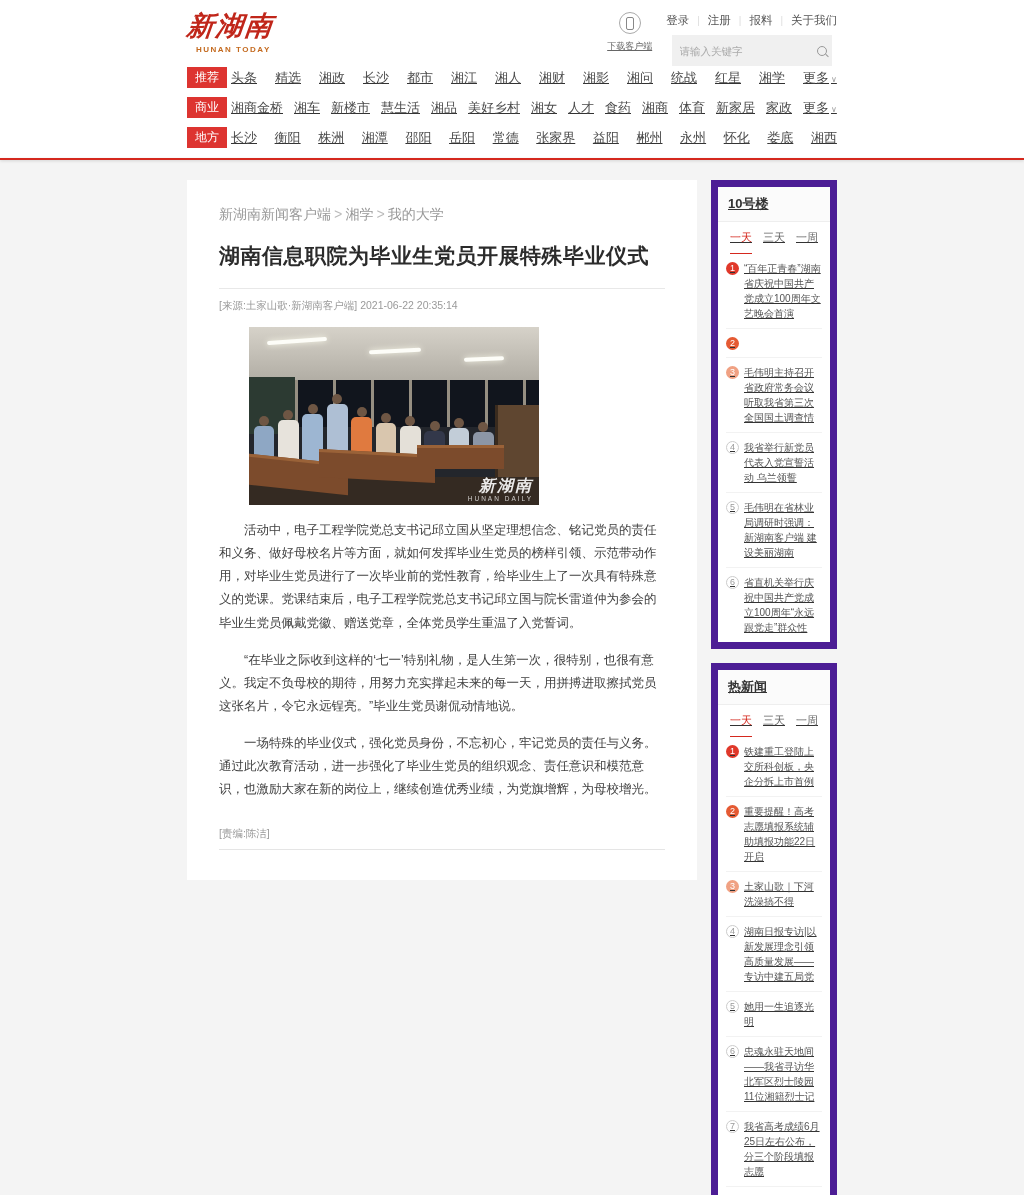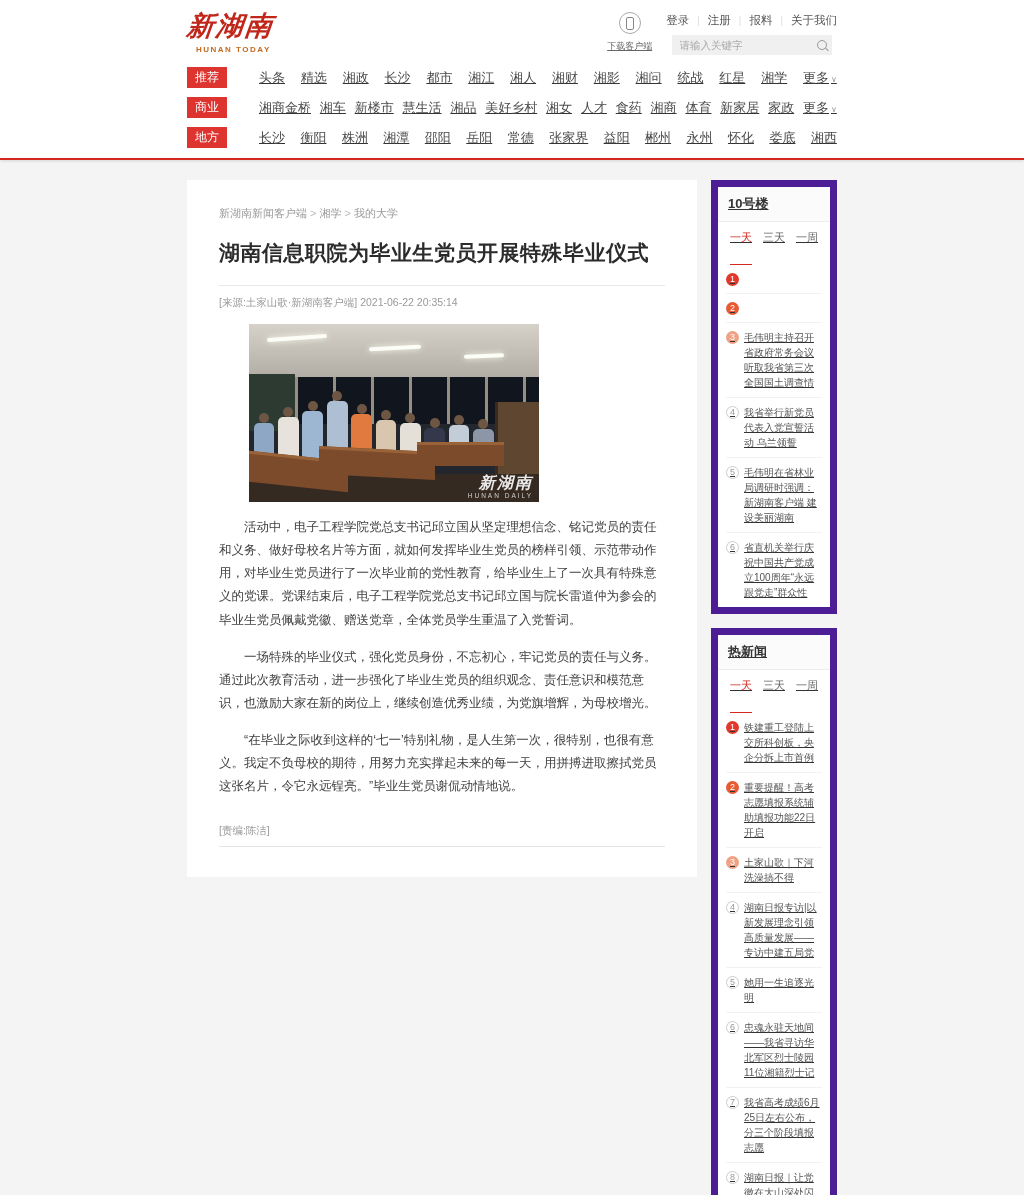--- a/index.html
+++ b/index.html
@@ -21,39 +21,39 @@
   }
   .logo-en{display:block;font-size:8px;letter-spacing:1.5px;color:#c46a1f;font-weight:bold;margin-top:1px;margin-left:9px;}
   .header-right{position:absolute;right:0;top:4px;display:flex;align-items:flex-start;}
   .dl-block{text-align:center;margin-right:14px;}
   .dl-icon{width:20px;height:20px;border:1px solid #aaa;border-radius:50%;margin:0 auto;position:relative;}
   .dl-icon::after{content:"";position:absolute;left:6px;top:4px;width:6px;height:11px;border:1px solid #888;border-radius:2px;}
   .dl-label{font-size:9px;color:#666;margin-top:6px;white-space:nowrap;text-decoration:underline;}
   .right-col{display:flex;flex-direction:column;align-items:center;}
   .top-links{font-size:11.5px;color:#555;display:flex;align-items:center;height:16px;}
   .top-links .sep{color:#ddd;margin:0 8px;font-size:10px;}
-  .search-box{margin-top:7px;width:148px;height:20px;background:#f0f0f0;display:flex;align-items:center;padding:0 6px;}
+  .search-box{margin-top:7px;width:148px;height:31px;background:#f0f0f0;display:flex;align-items:center;padding:0 6px;}
   .search-box input{border:none;background:transparent;outline:none;flex:1;font-size:10.5px;color:#666;font-family:inherit;}
   .search-box input::placeholder{color:#aaa;}
   .lens{width:8px;height:8px;border:1px solid #999;border-radius:50%;position:relative;flex-shrink:0;}
   .lens::after{content:"";position:absolute;width:4px;height:1px;background:#999;transform:rotate(45deg);left:7px;top:8px;}
   
   .nav{width:650px;margin:6px auto 0;padding-bottom:10px;}
   .nav-row{display:flex;align-items:center;margin-top:9px;}
-  .nav-badge{background:#dd3430;color:#fff;font-size:12px;padding:2px 8px;margin-right:32px;flex-shrink:0;}
+  .nav-badge{background:#dd3430;color:#fff;font-size:12px;padding:2px 8px;margin-right:4px;flex-shrink:0;}
   .nav-items{flex:1;display:flex;justify-content:space-between;align-items:center;text-decoration:underline;}
   .nav-link{font-size:13px;color:#4a4a4a;white-space:nowrap;}
   .nav-more .caret{font-size:8px;color:#999;margin-left:2px;}
   .red-line{height:2px;background:#d5281e;box-shadow:0 1px 3px rgba(0,0,0,.15);}
   
   .main{width:650px;margin:20px auto 0;display:flex;align-items:flex-start;}
   .article-card{width:510px;background:#fff;box-sizing:border-box;padding:26px 32px 20px;}
   .sidebar{width:126px;margin-left:14px;display:flex;flex-direction:column;}
   
-  .breadcrumb{font-size:11px;color:#999;}
+  .breadcrumb{font-size:14px;color:#999;font-family:Liberation Mono, monospace;}
   .bc-sep{margin:0 3px;color:#bbb;}
   .article-title{font-size:21px;font-weight:bold;color:#2b2b2b;margin:18px 0 0;letter-spacing:.5px;}
   .title-hr{border:none;border-top:1px solid #e8e8e8;margin:18px 0 0;}
   .source-line{font-size:10.5px;color:#9a9a9a;margin-top:10px;}
   .para{font-size:12.5px;color:#404040;line-height:1.85;text-indent:2em;margin:14px 0 0;}
   .editor-line{font-size:10.5px;color:#9a9a9a;margin-top:26px;}
   .end-hr{border:none;border-top:1px solid #e5e5e5;margin:8px 0 10px;}
   
   .photo{width:290px;height:178px;margin:14px 0 4px 30px;position:relative;overflow:hidden;background:#23262c;}
   .ph-ceiling{position:absolute;top:0;left:0;right:0;height:36%;background:linear-gradient(#d6d2c9,#aaa69d);}
@@ -85,21 +85,21 @@
   .ph-d2{left:24%;bottom:14%;width:40%;height:14%;transform:skewY(3deg);}
   .ph-d3{left:58%;bottom:20%;width:30%;height:12%;}
   .watermark{position:absolute;right:6px;bottom:3px;text-align:right;line-height:1.1;}
   .wm-cn{font-family:"Liberation Serif","DejaVu Serif",serif;font-size:16px;font-weight:bold;
     font-style:italic;color:rgba(255,255,255,.9);letter-spacing:2px;}
   .wm-en{font-size:6.5px;letter-spacing:2px;color:rgba(255,255,255,.75);}
   
   .side-card{background:#fff;border:7px solid #4c1d95;margin-bottom:14px;text-decoration:underline;}
   .side-head{font-size:13px;font-weight:bold;color:#333;padding:8px 10px;border-bottom:1px solid #eee;background:#fbfbfb;}
   .side-tabs{display:flex;justify-content:space-between;padding:8px 12px 0;}
-  .side-tab{font-size:11px;color:#666;padding-bottom:19px;cursor:pointer;}
+  .side-tab{font-size:11px;color:#666;padding-bottom:8px;cursor:pointer;}
   .side-tab.active{color:#d5281e;border-bottom:1px solid #d5281e;}
   .side-list{list-style:none;margin:0;padding:0 8px;}
   .side-item{display:flex;padding:7px 0;border-bottom:1px solid #f2f2f2;}
   .side-item:last-child{border-bottom:none;}
   .rank{width:13px;height:13px;border-radius:50%;font-size:9px;line-height:13px;text-align:center;
     flex-shrink:0;margin-right:5px;margin-top:1px;box-sizing:border-box;}
   .r1{background:#e0382a;color:#fff;}
   .r2{background:#e55a33;color:#fff;}
   .r3{background:#f0a183;color:#fff;}
   .rn{border:1px solid #ccc;color:#999;line-height:11px;}
@@ -234,39 +234,40 @@
       <div class="ph-desk ph-d2"></div>
       <div class="ph-desk ph-d3"></div>
       <div class="watermark">
         <div class="wm-cn">新湖南</div>
         <div class="wm-en">HUNAN DAILY</div>
       </div>
     </div>
 
     <div id="paras-after">
         <p class="para">活动中，电子工程学院党总支书记邱立国从坚定理想信念、铭记党员的责任和义务、做好母校名片等方面，就如何发挥毕业生党员的榜样引领、示范带动作用，对毕业生党员进行了一次毕业前的党性教育，给毕业生上了一次具有特殊意义的党课。党课结束后，电子工程学院党总支书记邱立国与院长雷道仲为参会的毕业生党员佩戴党徽、赠送党章，全体党员学生重温了入党誓词。</p>
+        <p class="para">“在毕业之际收到这样的‘七一’特别礼物，是人生第一次，很特别，也很有意义。我定不负母校的期待，用努力充实撑起未来的每一天，用拼搏进取擦拭党员这张名片，令它永远锃亮。”毕业生党员谢侃动情地说。</p>
         <p class="para">一场特殊的毕业仪式，强化党员身份，不忘初心，牢记党员的责任与义务。通过此次教育活动，进一步强化了毕业生党员的组织观念、责任意识和模范意识，也激励大家在新的岗位上，继续创造优秀业绩，为党旗增辉，为母校增光。</p>
-        <p class="para">“在毕业之际收到这样的‘七一’特别礼物，是人生第一次，很特别，也很有意义。我定不负母校的期待，用努力充实撑起未来的每一天，用拼搏进取擦拭党员这张名片，令它永远锃亮。”毕业生党员谢侃动情地说。</p>
       </div>
 
     <div class="editor-line">[责编:陈洁]</div>
     <hr class="end-hr">
   </div>
 
   <div class="sidebar">
       <section class="side-card">
         <div class="side-head">10号楼</div>
         <div class="side-tabs">
           <span class="side-tab active">一天</span>
           <span class="side-tab">三天</span>
           <span class="side-tab">一周</span>
         </div>
         <ul class="side-list">
           <li class="side-item">
             <span class="rank r1">1</span>
+            <span class="side-text">“百年正青春”湖南省庆祝中国共产党成立100周年文艺晚会首演</span>
           </li>
           <li class="side-item">
             <span class="rank r2">2</span>
           </li>
           <li class="side-item">
             <span class="rank r3">3</span>
             <span class="side-text">毛伟明主持召开省政府常务会议 听取我省第三次全国国土调查情</span>
           </li>
           <li class="side-item">
             <span class="rank rn">4</span>

